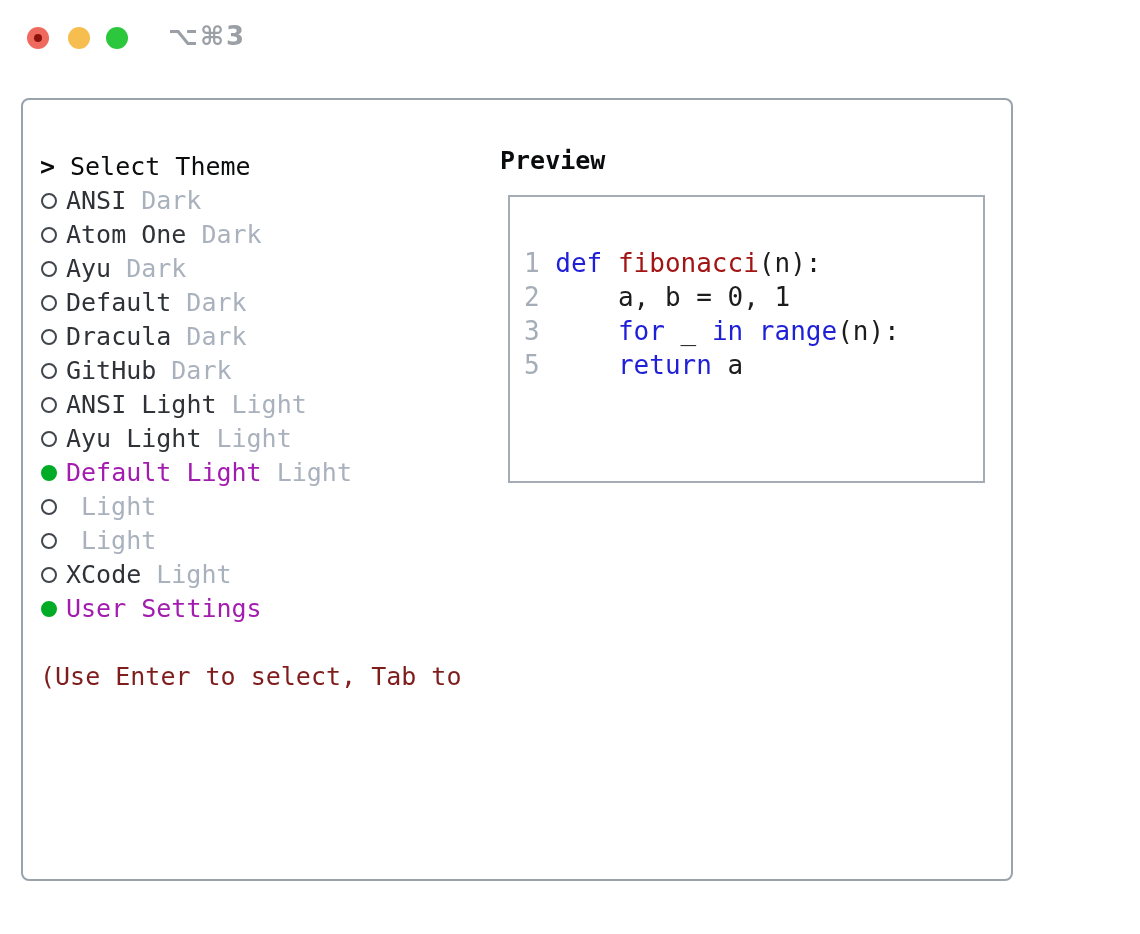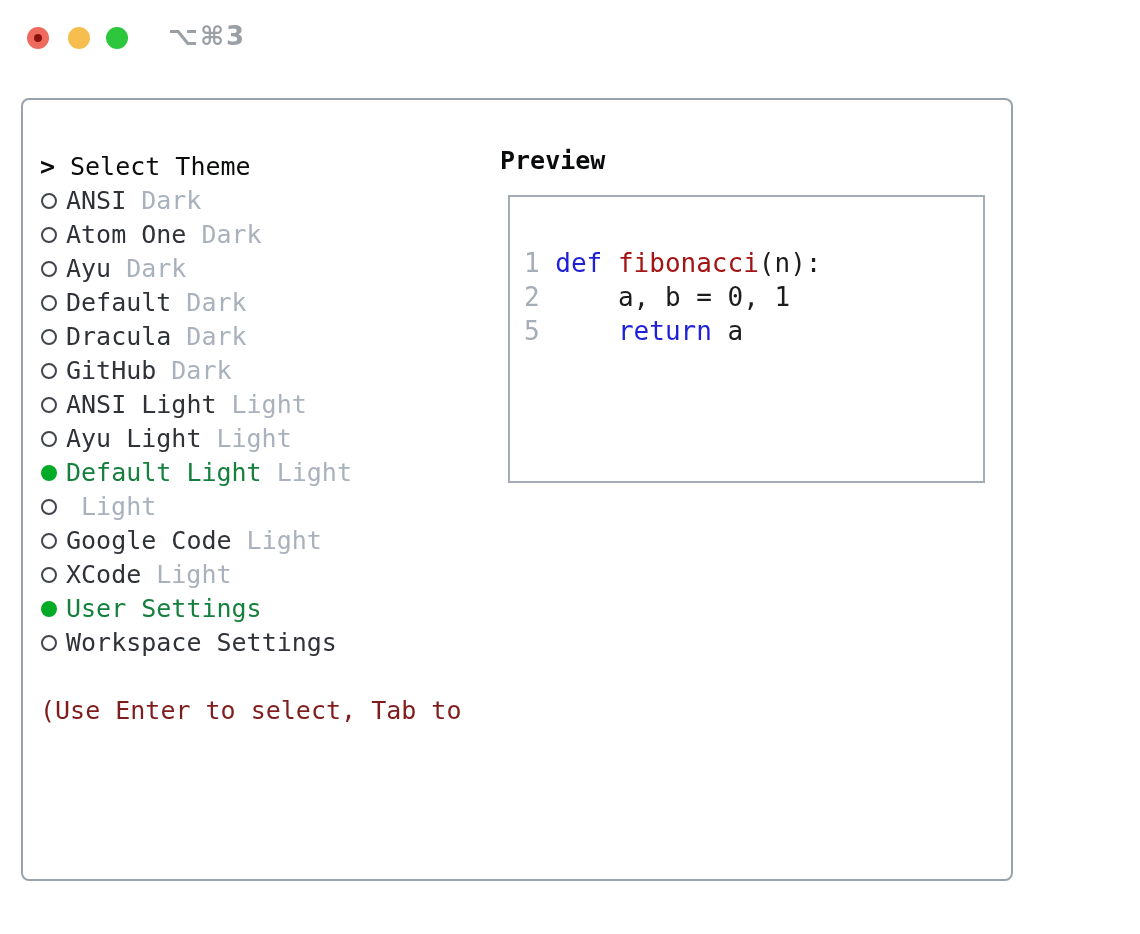--- a/index.html
+++ b/index.html
@@ -41,21 +41,21 @@
   }
   .row { height:34px; display:flex; align-items:center; white-space:pre; }
   .prompt { display:inline-block; width:30px; color:#0b0c0d; font-weight:bold; }
   .list-title { color:#0b0c0d; font-weight:normal; }
   .radio {
     flex:none; width:16px; height:16px; margin:0 9px 0 1px;
     border:2px solid #42464d; border-radius:50%; background:transparent;
   }
   .item.selected .radio { background:#00ab25; border-color:#00ab25; }
   .item .name { color:#2f3338; }
-  .item.selected .name { color:#15803d; }
+  .item.selected .name { color:#a21caf; }
   .tag { color:#a9b1bd; margin-left:15px; }
   .apply-title { margin-top:34px; padding-left:30px; color:#17191c; }
   .hint { color:#7f1d1d; white-space:pre; line-height:34px; }
   .hint-first { margin-top:34px; }
 
   
   .preview-col { position:absolute; left:477px; top:44px; }
   .preview-title {
     font-size:25px; line-height:34px; font-weight:bold; color:#0b0c0d;
   }
@@ -97,37 +97,37 @@
           <div class="row item"><span class="radio"></span><span class="name">ANSI</span><span class="tag">Dark</span></div>
           <div class="row item"><span class="radio"></span><span class="name">Atom One</span><span class="tag">Dark</span></div>
           <div class="row item"><span class="radio"></span><span class="name">Ayu</span><span class="tag">Dark</span></div>
           <div class="row item"><span class="radio"></span><span class="name">Default</span><span class="tag">Dark</span></div>
           <div class="row item"><span class="radio"></span><span class="name">Dracula</span><span class="tag">Dark</span></div>
           <div class="row item"><span class="radio"></span><span class="name">GitHub</span><span class="tag">Dark</span></div>
           <div class="row item"><span class="radio"></span><span class="name">ANSI Light</span><span class="tag">Light</span></div>
           <div class="row item"><span class="radio"></span><span class="name">Ayu Light</span><span class="tag">Light</span></div>
           <div class="row item selected"><span class="radio"></span><span class="name">Default Light</span><span class="tag">Light</span></div>
           <div class="row item"><span class="radio"></span><span class="tag">Light</span></div>
-          <div class="row item"><span class="radio"></span><span class="name">Google Code</span><span class="tag">Light</span></div>
+          <div class="row item"><span class="radio"></span><span class="tag">Light</span></div>
           <div class="row item"><span class="radio"></span><span class="name">XCode</span><span class="tag">Light</span></div>
         </div>
 
 
       <div id="apply-list">
           <div class="row item selected"><span class="radio"></span><span class="name">User Settings</span></div>
-          <div class="row item"><span class="radio"></span><span class="name">Workspace Settings</span></div>
         </div>
 
       <div class="hint hint-first">(Use Enter to select, Tab to</div>
     </div>
 
     <div class="preview-col">
       <div class="preview-title">Preview</div>
       <div class="preview-box" id="preview-box">
           <div class="pline"><span class="gutter">1 </span><span class="tok-keyword">def </span><span class="tok-function">fibonacci</span><span class="tok-plain">(n):</span></div>
           <div class="pline"><span class="gutter">2 </span><span class="tok-plain">    a, b = 0, 1</span></div>
+          <div class="pline"><span class="gutter">3 </span><span class="tok-plain">    </span><span class="tok-keyword">for</span><span class="tok-plain"> _ </span><span class="tok-keyword">in</span><span class="tok-plain"> </span><span class="tok-keyword">range</span><span class="tok-plain">(n):</span></div>
           <div class="pline"><span class="gutter">5 </span><span class="tok-plain">    </span><span class="tok-keyword">return</span><span class="tok-plain"> a</span></div>
           <div class="blank-line"></div>
         </div>
     </div>
 
   </div>
 </div>
 
 </body></html>

